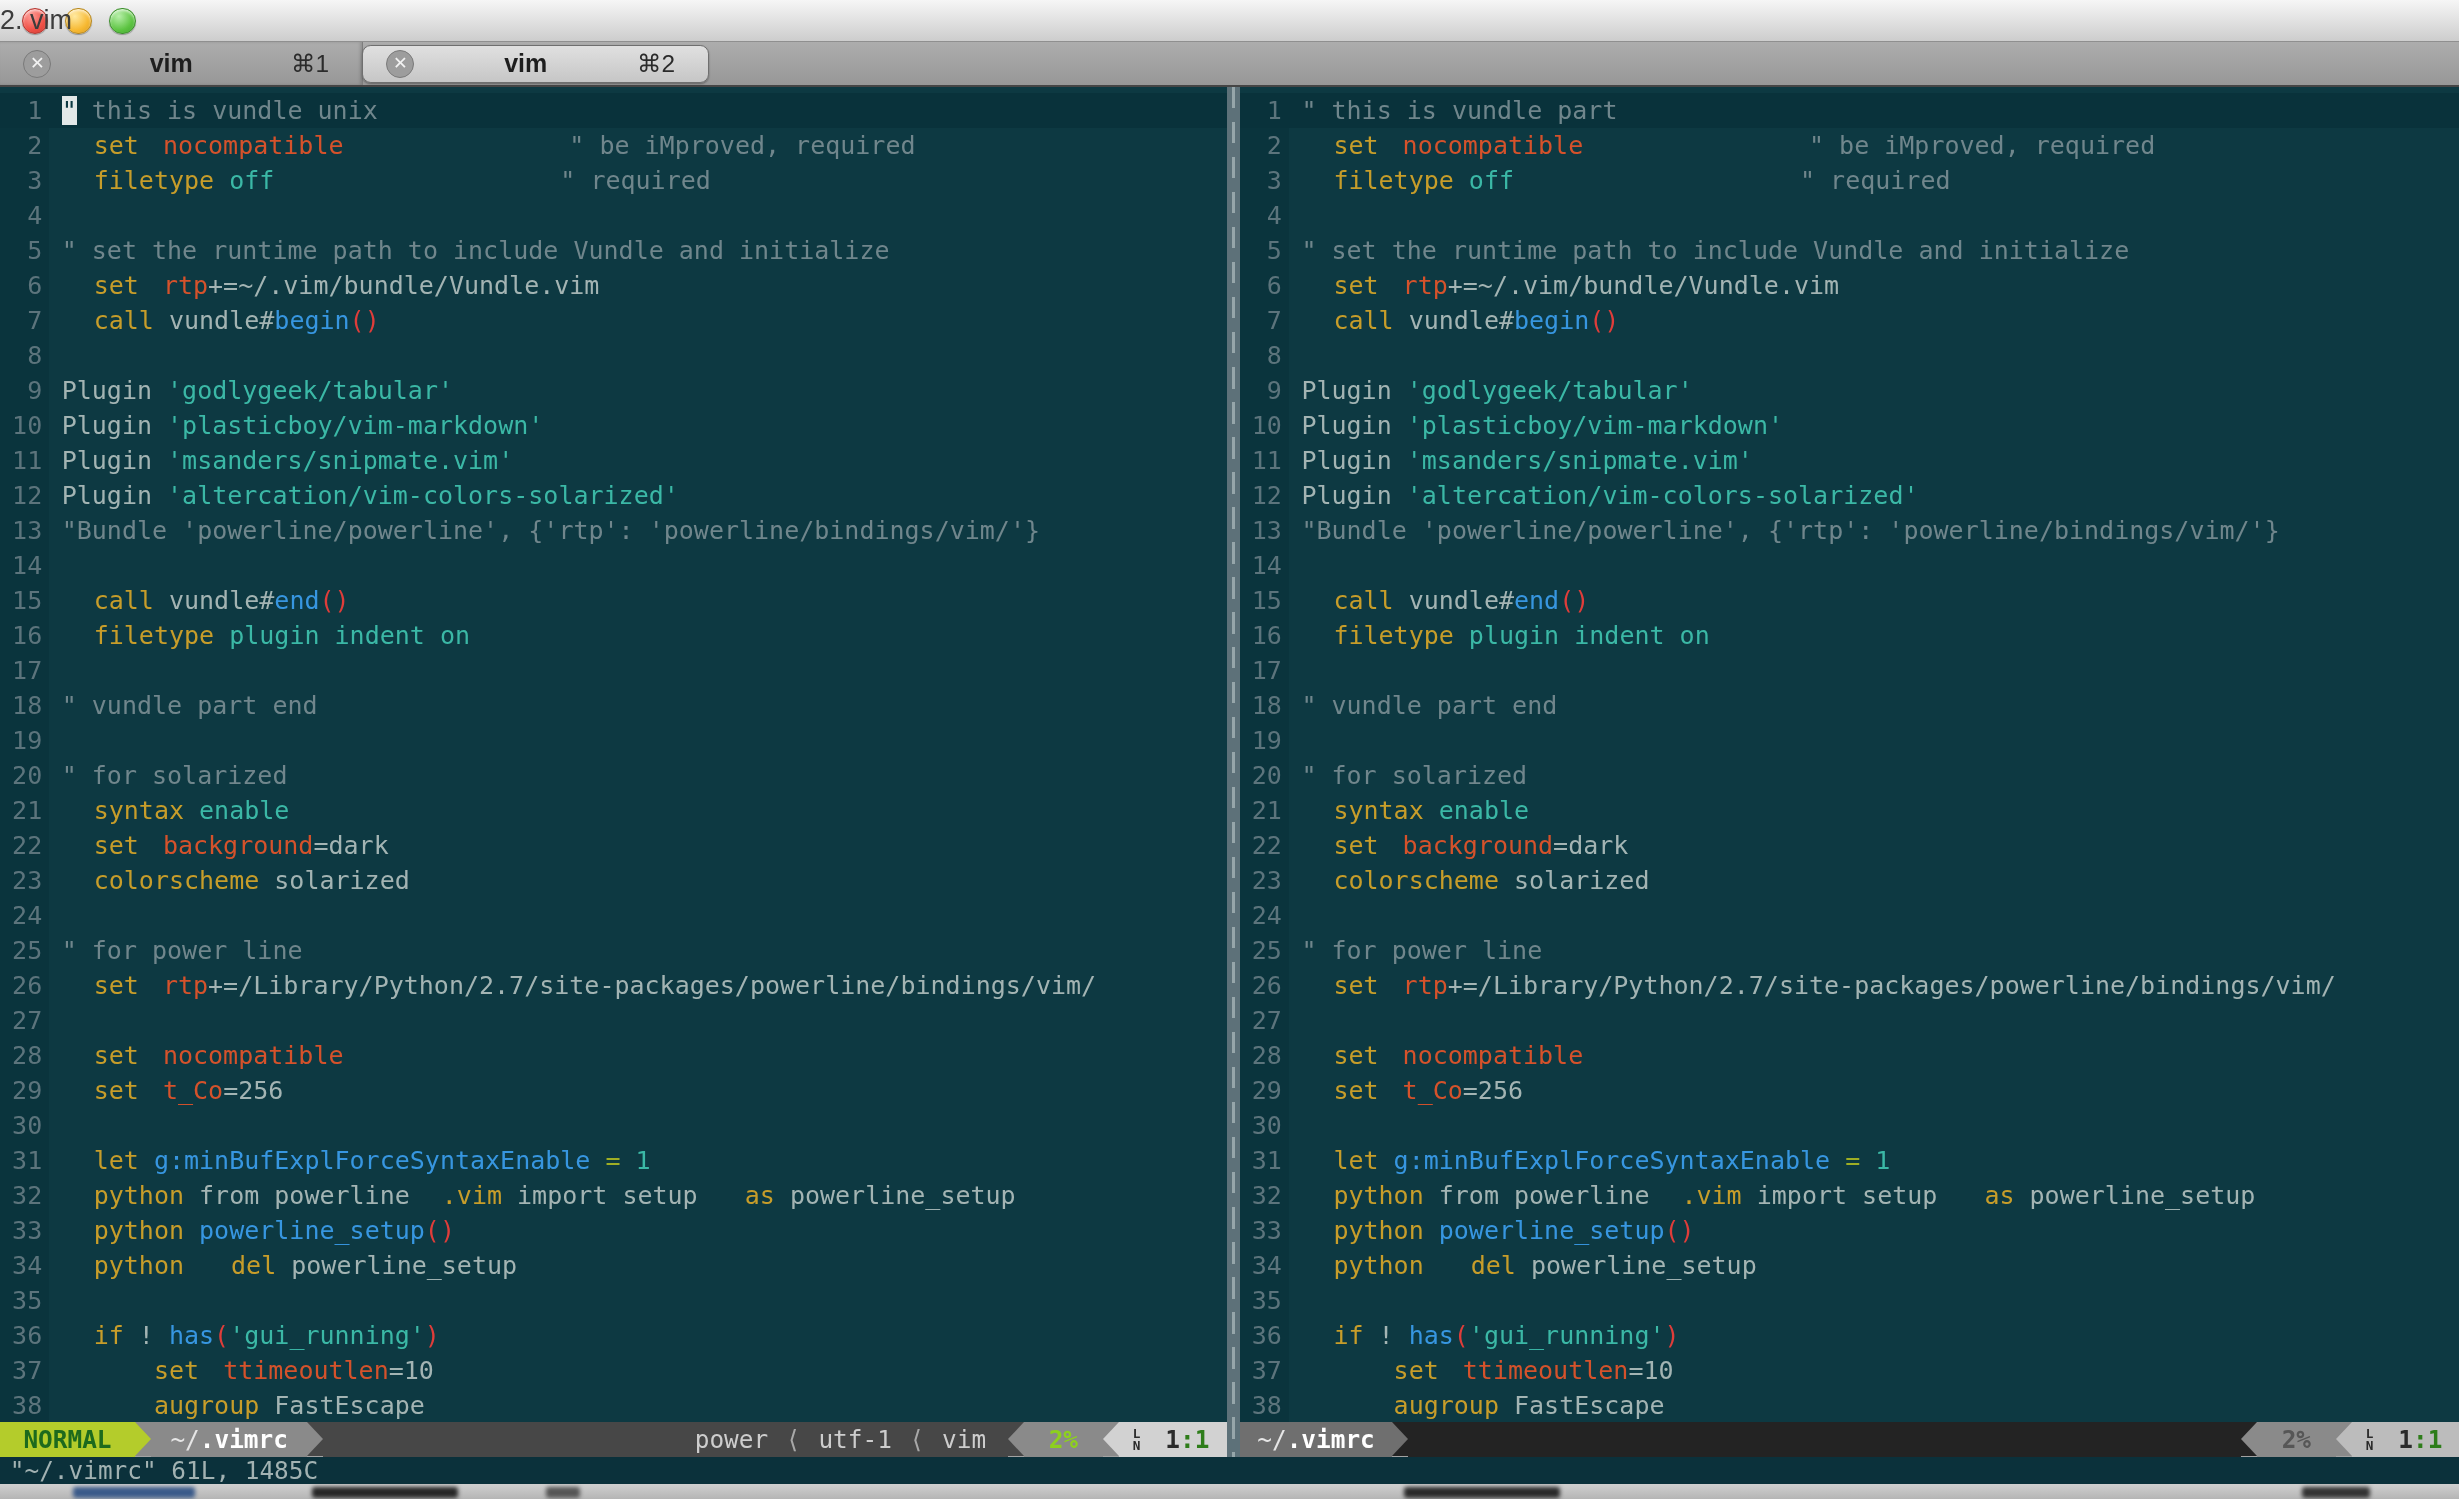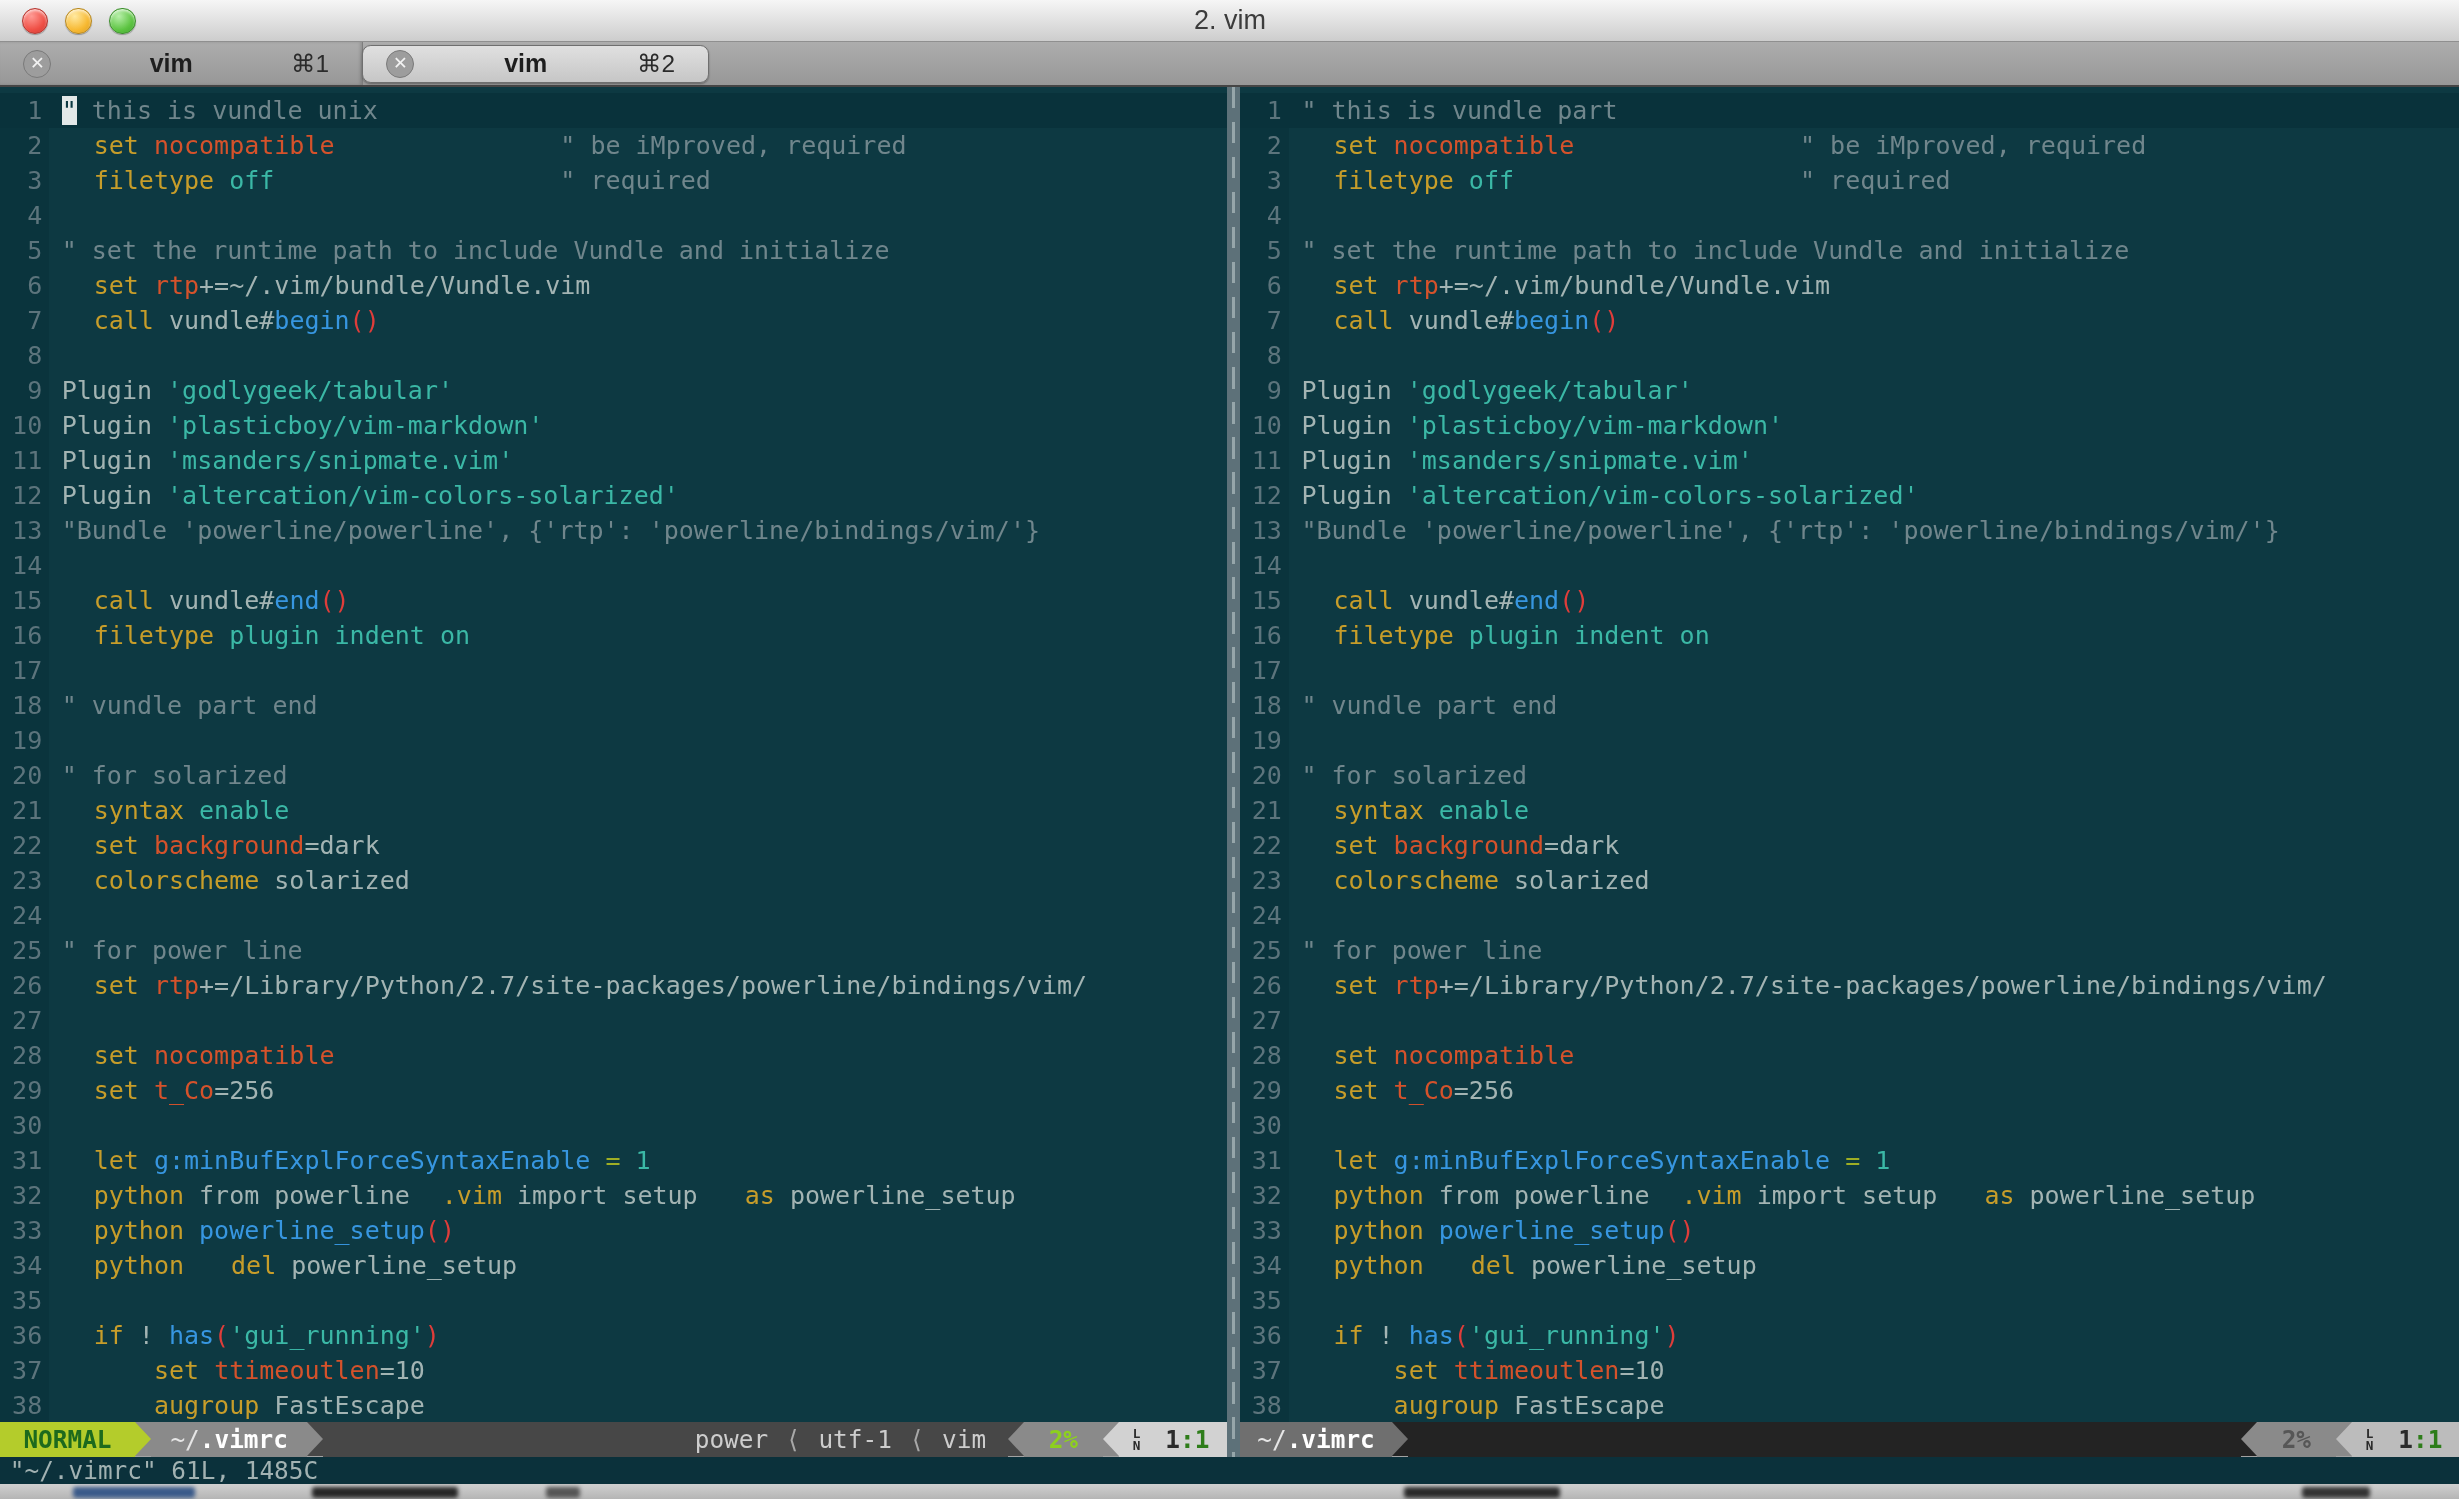--- a/index.html
+++ b/index.html
@@ -7,21 +7,21 @@
           font-family:"DejaVu Sans Mono",monospace;position:relative;}
 
   
   .titlebar{height:41px;background:linear-gradient(#f6f6f6,#cdcdcd);border-bottom:1px solid #8f8f8f;
             position:relative;flex:0 0 auto;}
   .traffic{position:absolute;top:7.8px;left:21.5px;display:flex;gap:17.6px;}
   .light{width:24.4px;height:24.4px;border-radius:50%;box-shadow:inset 0 2px 2.9px rgba(255,255,255,.7),0 1px 1px rgba(0,0,0,.3);}
   .light.red{background:radial-gradient(circle at 35% 30%,#ff9a94,#ef4f45 60%,#c93a32);border:1px solid #b5342d;}
   .light.yellow{background:radial-gradient(circle at 35% 30%,#ffe9a0,#f7b932 60%,#d79a22);border:1px solid #b8891f;}
   .light.green{background:radial-gradient(circle at 35% 30%,#b7efa9,#5dc442 60%,#3da32c);border:1px solid #3c8f2c;}
-  .title{position:absolute;left:0;right:0;top:0;line-height:41px;text-align:center;
+  .title{position:absolute;left:0;right:0;top:0;line-height:41px;
          font-family:"Liberation Sans",sans-serif;font-size:27px;color:#3c3c3c;font-weight:500;}
 
   
   .tabbar{height:43px;background:linear-gradient(#adadad,#979797);position:relative;flex:0 0 auto;
           border-bottom:2px solid #454545;font-family:"Liberation Sans",sans-serif;}
   .tab{position:absolute;top:0;bottom:0;display:flex;align-items:center;box-sizing:border-box;}
   .tab-inactive{left:0;width:363px;border-right:1px solid #7d7d7d;box-shadow:inset -2px 0 2.9px rgba(0,0,0,.15);}
   .tab-active{left:362px;width:347px;top:2.9px;bottom:2px;background:linear-gradient(#e0e0e0,#c6c6c6);
               border:1px solid #6f6f6f;border-radius:8.8px;box-shadow:0 1px 2px rgba(0,0,0,.35);}
   .tab-close{width:26px;height:26px;border-radius:50%;background:#9d9d9d;border:1px solid #7a7a7a;
@@ -40,21 +40,21 @@
           background-size:2.9px 100%;background-repeat:repeat-y;background-position:4.9px 0;}
   .buffer{flex:1;overflow:hidden;padding-top:5.9px;font-size:25px;line-height:35px;}
   .brow{display:flex;height:35px;}
   .brow.cursorline{background:#09323b;}
   .gutter{width:49px;flex:0 0 auto;background:#0a343d;color:#5c747c;text-align:right;
           padding-right:6.8px;box-sizing:border-box;}
   .brow.cursorline .gutter{background:#09323b;}
   .codeln{white-space:pre;padding-left:12.7px;}
 
   .tk-comment{color:#70868c;} .tk-n{color:#a3b4b3;} .tk-kw{color:#c79d2a;margin-left:32px;}
-  .tk-orange{color:#d5522b;} .tk-cyan{color:#3bb8a6;} .tk-blue{color:#3796e0;}
+  .tk-orange{color:#d5522b;margin-left:9px;} .tk-cyan{color:#3bb8a6;} .tk-blue{color:#3796e0;}
   .tk-red{color:#df3d3a;} .tk-green{color:#9fae24;}
   .tk-cursor{background:#e3e8e8;color:#0d3942;}
 
   
   .statusline{height:35px;flex:0 0 auto;display:flex;align-items:stretch;font-size:24.4px;line-height:35px;
               background:#a3a3a3;overflow:hidden;}
   .sl-seg{display:flex;align-items:center;white-space:pre;}
   .sl-mode{background:#b4cc2b;color:#1d6a1d;font-weight:bold;padding:0 23.4px;}
   .sl-file-a{background:#8a8a8a;padding:0 19.5px;}
   .sl-file-b{background:#6f6f6f;padding:0 17.6px;}

